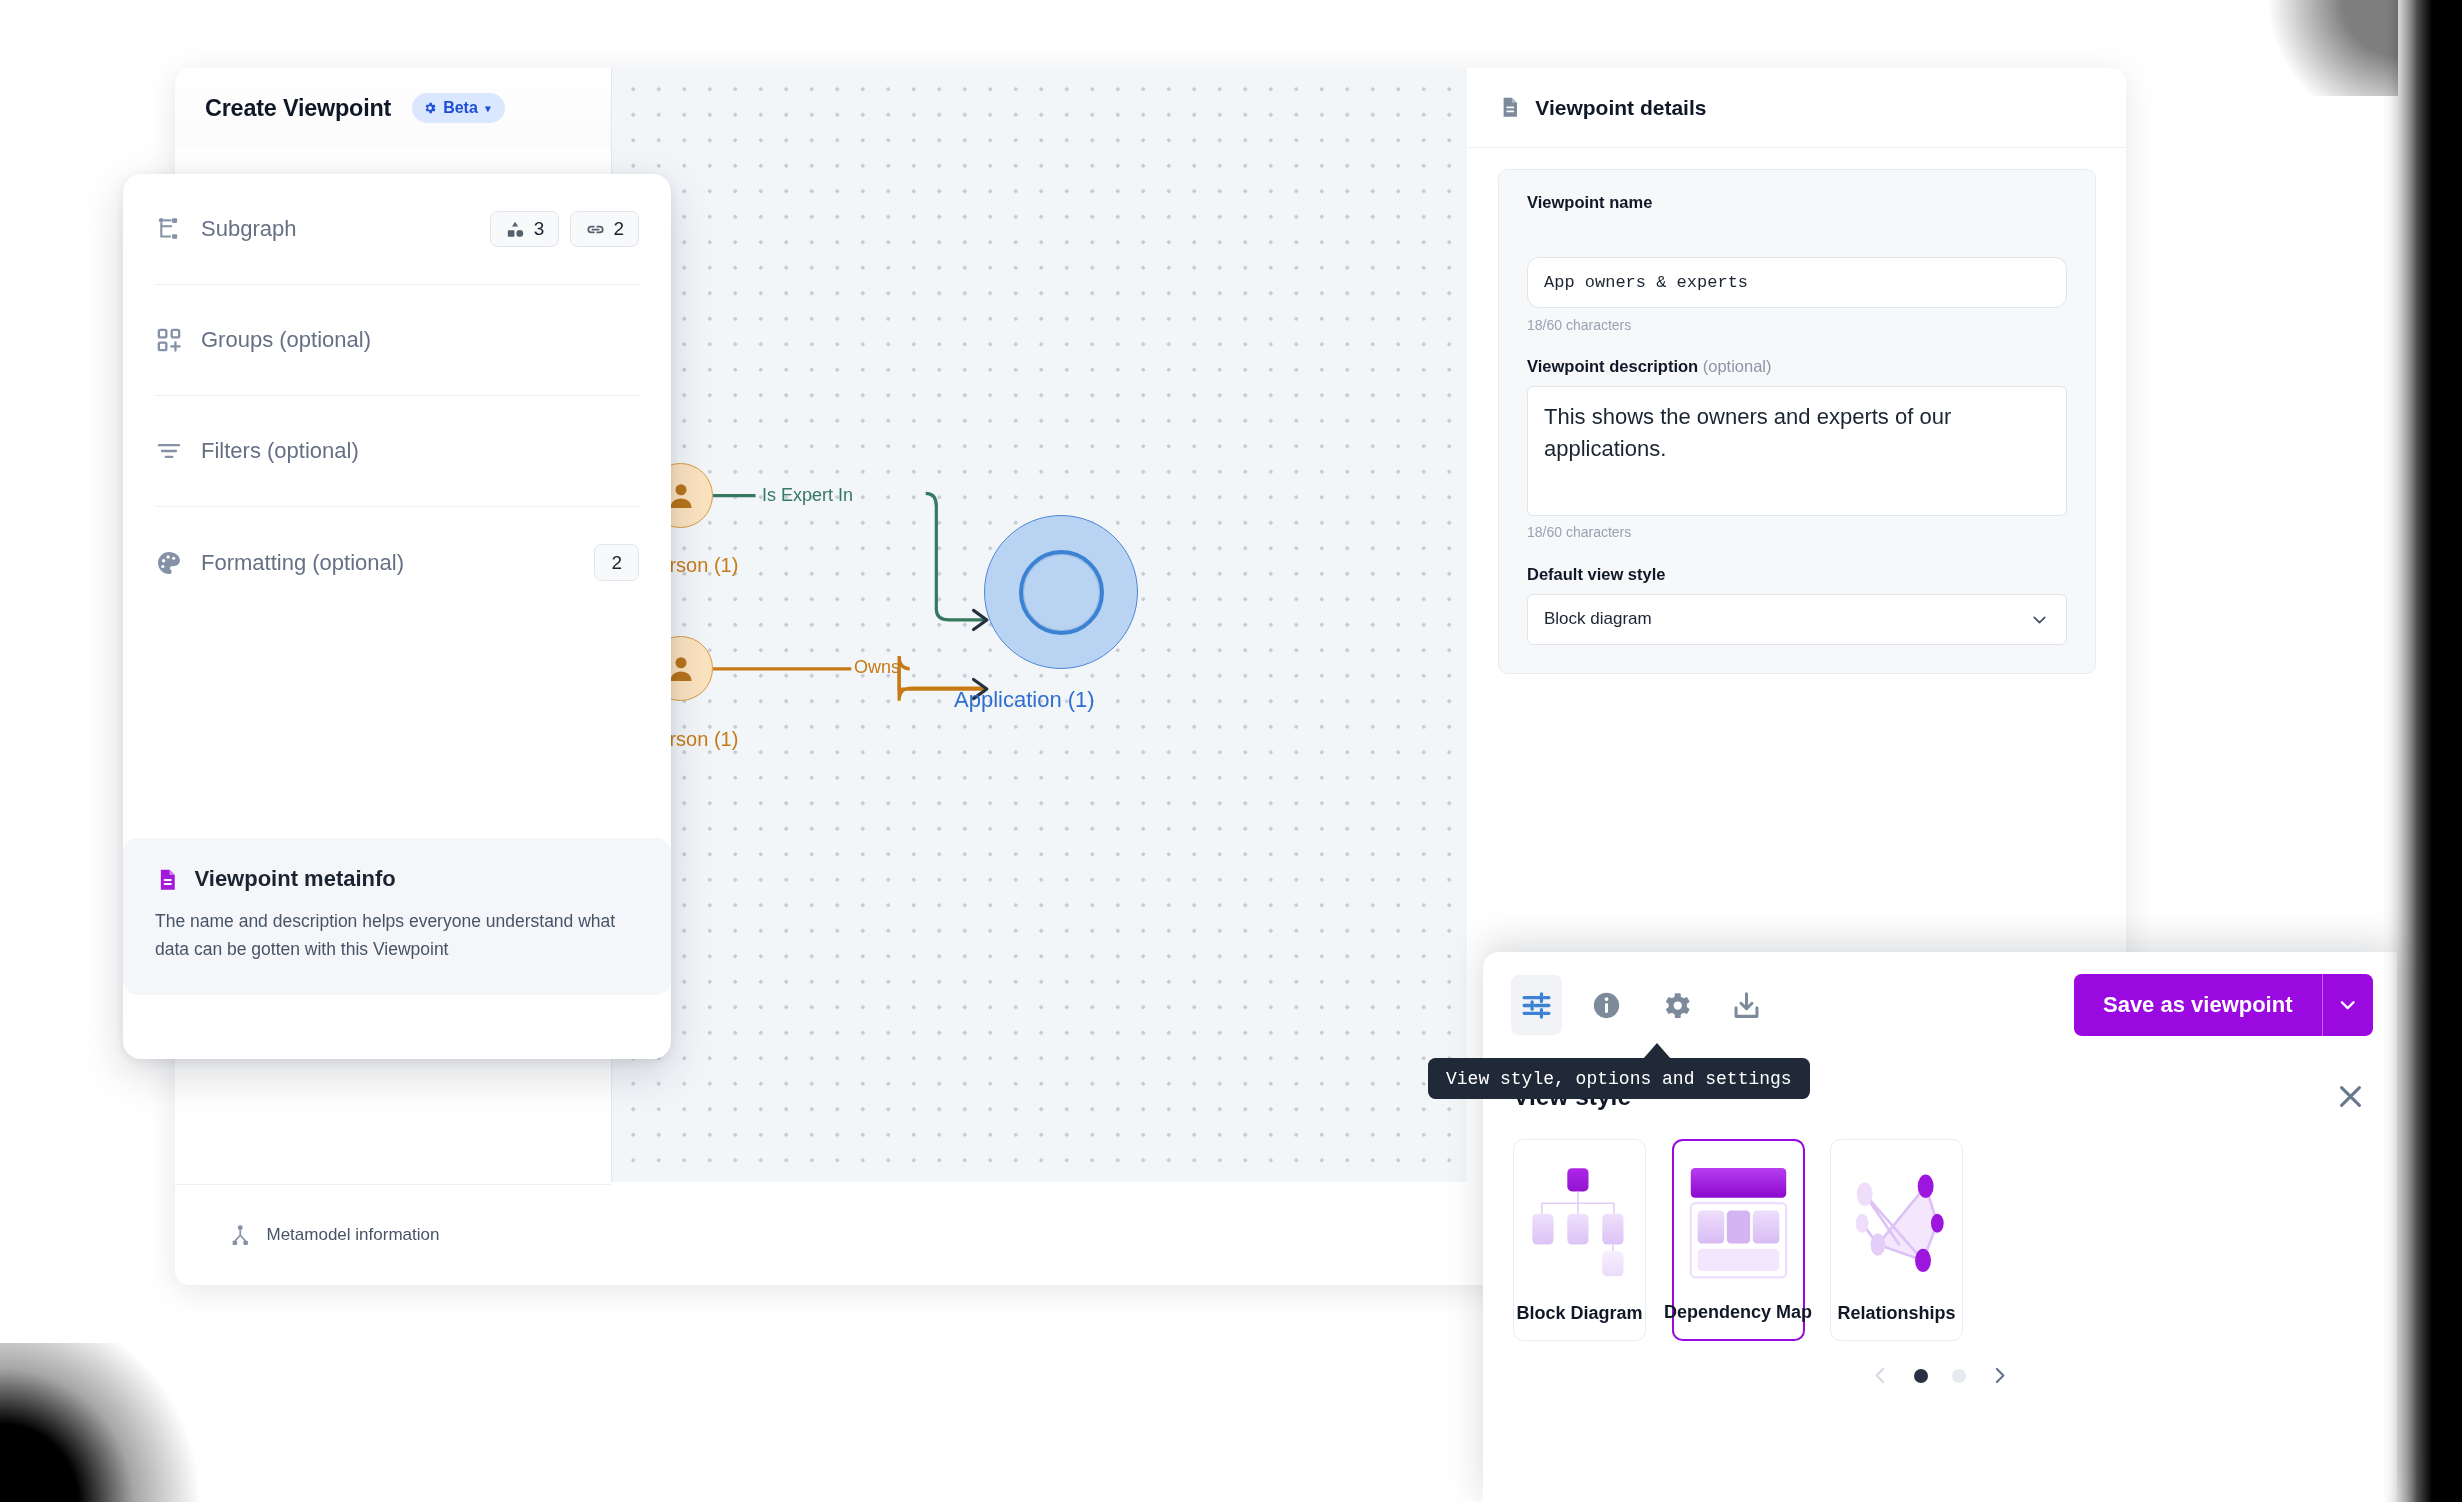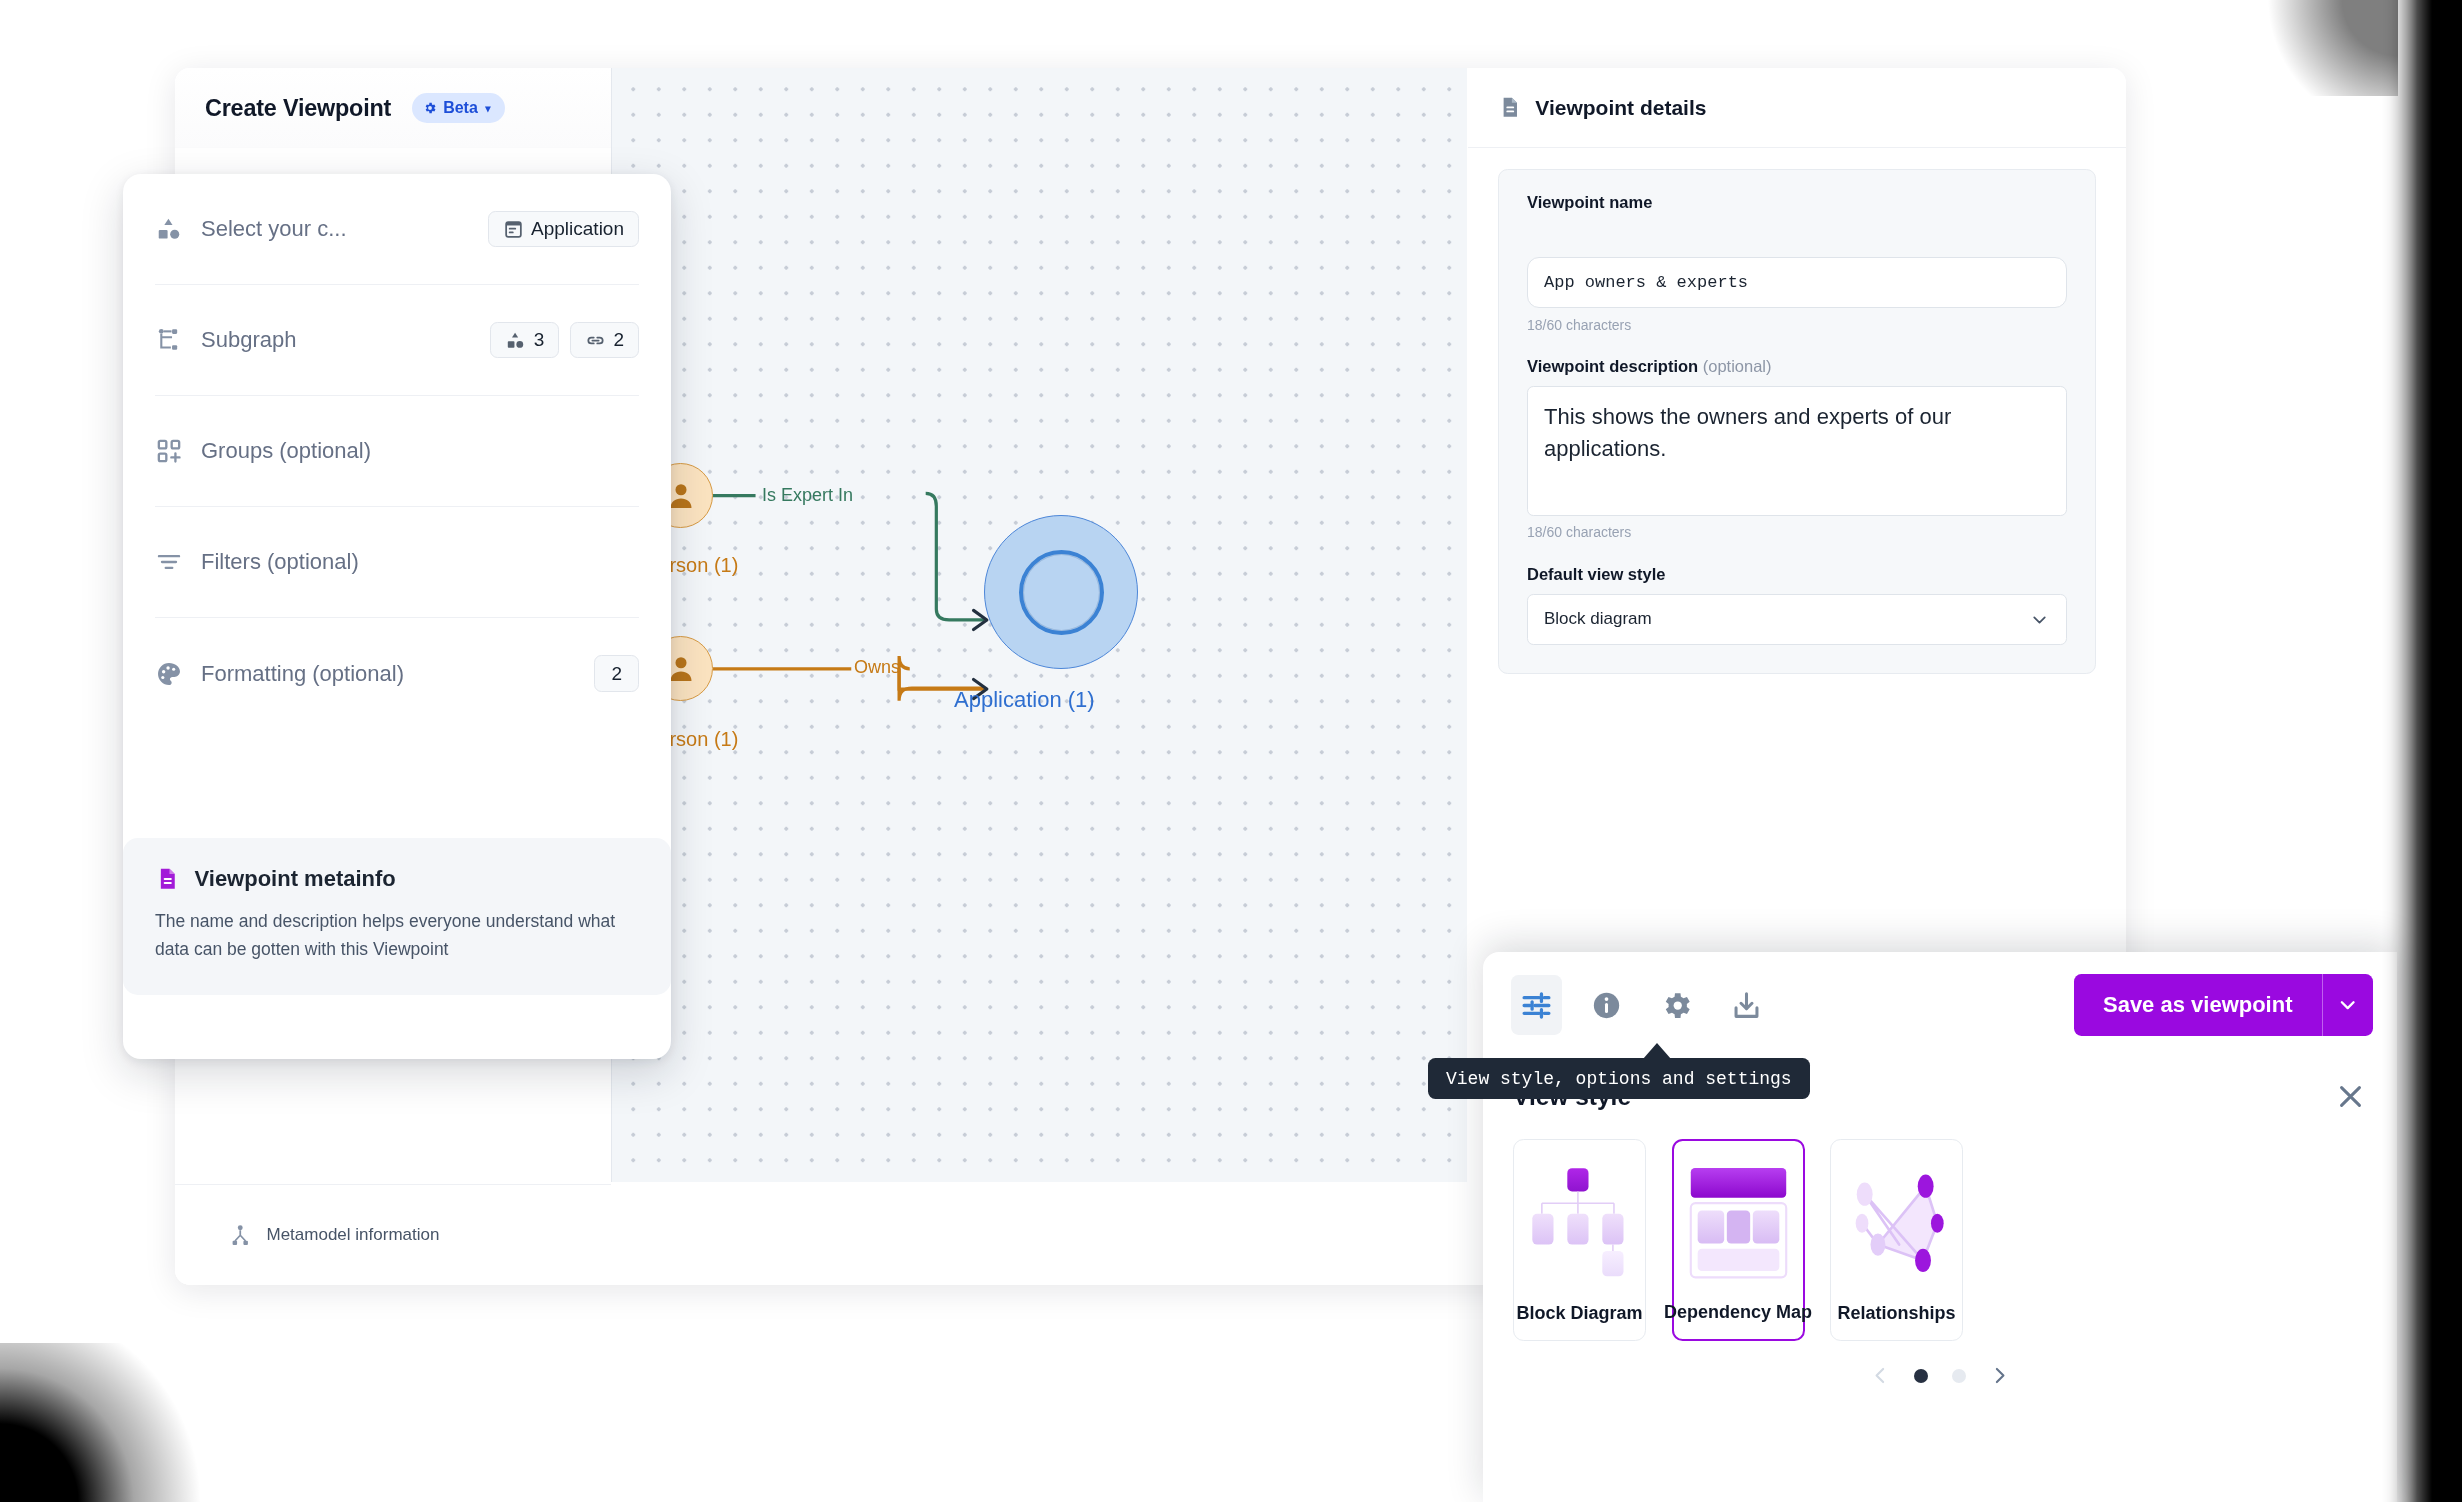--- a/index.html
+++ b/index.html
@@ -211,21 +211,21 @@
   .chip svg { width: 21px; height: 21px; display: block; }
 
   .metainfo-card {
     position: absolute;
     left: 123px; top: 838px;
     width: 548px;
     background: #f4f6f9;
     border-radius: 15px;
     padding: 28px 32px 32px 32px;
   }
-  .mi-head { display: flex; align-items: flex-start; gap: 14px; margin-bottom: 16px; }
+  .mi-head { display: flex; align-items: flex-end; gap: 14px; margin-bottom: 16px; }
   .mi-title { font-size: 22px; font-weight: 700; color: #1b2431; }
   .mi-text { font-size: 17.5px; line-height: 1.58; color: #475467; }
 
   
   .vs-shell {
     position: absolute;
     left: 1483px; top: 952px;
     width: 914px; height: 551px;
     background: #ffffff;
     border-radius: 16px 0 0 0;
@@ -440,39 +440,20 @@
           <path d="M6 9.5 12 15.5 18 9.5" stroke="#475467" stroke-width="2" fill="none" stroke-linecap="round" stroke-linejoin="round"></path>
         </svg>
       </div>
 
     </div>
   </div>
 </div>
 
 <div class="side-panel">
 
-  <div class="sp-row">
-    <svg class="sp-ico" viewBox="0 0 24 24">
-      <path d="M11.5 3.2 15 8.6H8Z" fill="#8592a6"></path>
-      <rect x="3.2" y="12.8" width="7.6" height="7.4" rx="1" fill="#8592a6"></rect>
-      <circle cx="16.9" cy="16.5" r="3.9" fill="#8592a6"></circle>
-    </svg>
-    <span class="sp-label">Select your c...</span>
-    <div class="sp-right">
-      <span class="chip">
-        <svg viewBox="0 0 24 24">
-          <rect x="3.6" y="3.6" width="16.8" height="16.8" rx="2.4" fill="none" stroke="#56616f" stroke-width="2"></rect>
-          <rect x="3.6" y="3.6" width="16.8" height="3.8" fill="#56616f"></rect>
-          <rect x="6.6" y="10.1" width="8.4" height="2" rx="1" fill="#56616f"></rect>
-          <rect x="6.6" y="14.4" width="5.6" height="2" rx="1" fill="#56616f"></rect>
-        </svg>
-        <span>Application</span>
-      </span>
-    </div>
-  </div>
 
   <div class="sp-row">
     <svg class="sp-ico" viewBox="0 0 24 24">
       <circle cx="5.4" cy="4.6" r="2.1" fill="#8592a6"></circle>
       <rect x="14.6" y="2.8" width="4.4" height="4" rx="1" fill="#8592a6"></rect>
       <rect x="14.6" y="16.4" width="4.4" height="4" rx="1" fill="#8592a6"></rect>
       <path d="M5.4 6.7v11.7h8.2M5.4 9.6h9.2" stroke="#8592a6" stroke-width="1.8" fill="none"></path>
       <path d="M7.6 4.6h6.6" stroke="#8592a6" stroke-width="1.8" fill="none"></path>
     </svg>
     <span class="sp-label">Subgraph</span>

